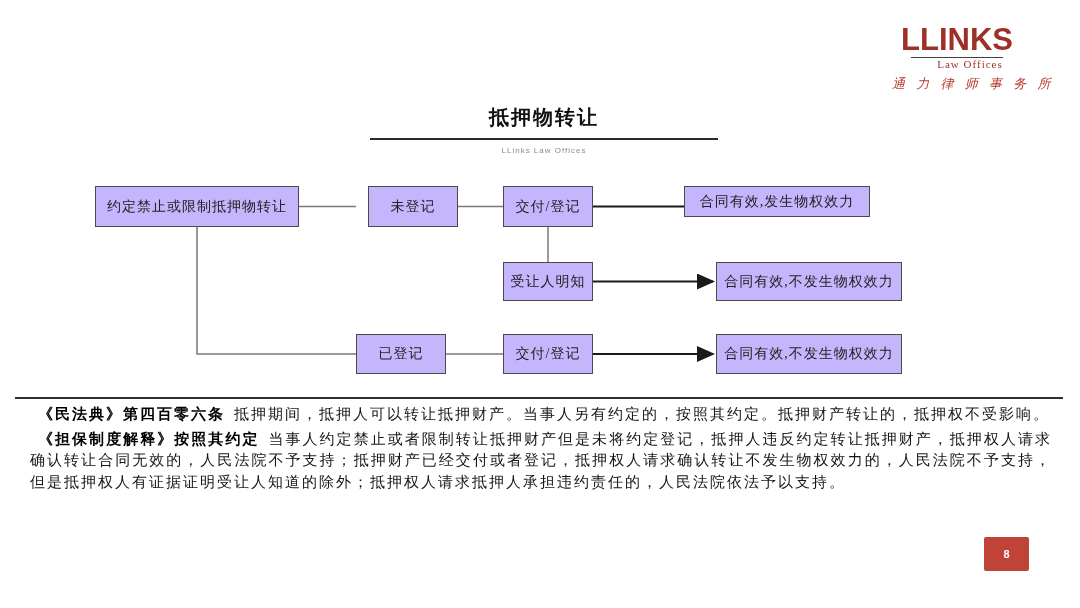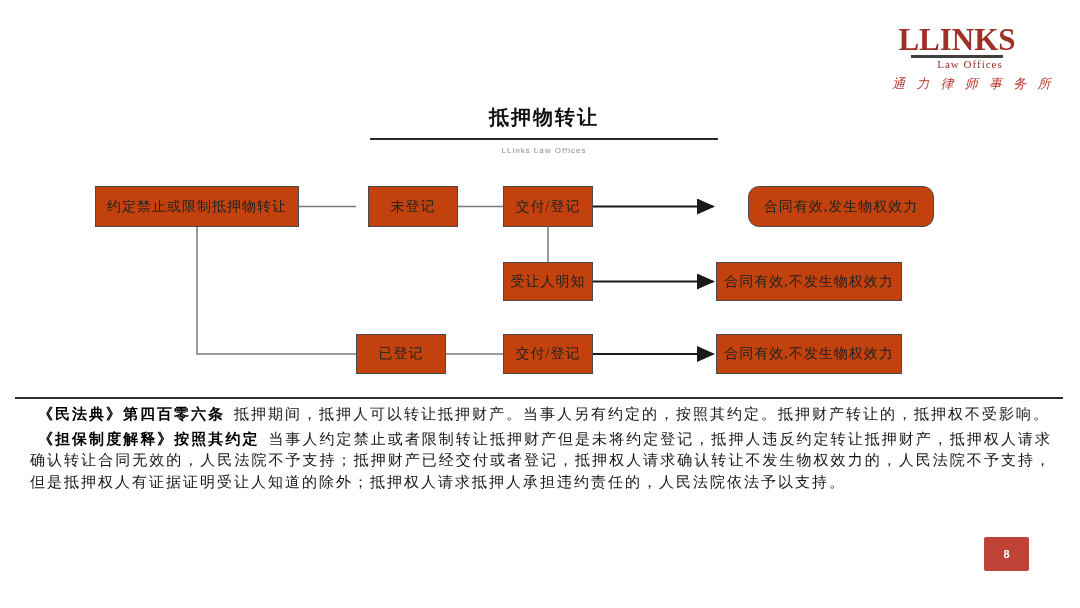--- a/index.html
+++ b/index.html
@@ -16,33 +16,33 @@
   .logo {
     position: absolute;
     top: 24px;
     right: 58px;
     width: 130px;
     text-align: center;
     color: #9e3127;
     line-height: 1;
   }
   .logo-name {
-    font-family: Liberation Serif, serif;
+    font-family: Liberation Sans, sans-serif;
     font-weight: bold;
     font-size: 31px;
     letter-spacing: 0px;
     color: #9e3127;
   }
   .logo-sub {
     font-size: 11px;
     margin-top: -3px;
     padding-left: 26px;
     letter-spacing: 1px;
     color: #9e3127;
-    border-top: 3px solid #404040;
+    border-top: 1px solid #404040;
     display: inline-block;
     padding-top: 1px;
   }
   .logo-cn {
     font-size: 13px;
     font-style: italic;
     letter-spacing: 4px;
     margin-top: 6px;
     color: #b8382c;
     white-space: nowrap;
@@ -78,34 +78,34 @@
   
   .connectors {
     position: absolute;
     left: 0; top: 0;
     width: 1080px; height: 608px;
     z-index: 1;
   }
   .fc-box {
     position: absolute;
     z-index: 2;
-    background: #c2410c;
+    background: #c4b5fd;
     border: 1.5px solid #4a4a4a;
     display: flex;
     align-items: center;
     justify-content: center;
     font-size: 14px;
     letter-spacing: 1px;
     color: #222222;
     white-space: nowrap;
   }
   .b-root            { left:  95px; top: 186px; width: 204px; height: 41px; }
   .b-notreg          { left: 356px; top: 186px; width:  90px; height: 41px; margin-left: 12px; }
   .b-deliv1          { left: 503px; top: 186px; width:  90px; height: 41px; }
-  .b-out1            { left: 748px; top: 186px; width: 186px; height: 41px; border-radius: 11px; }
+  .b-out1            { left: 684px; top: 186px; width: 186px; height: 31px; }
   .b-aware           { left: 503px; top: 262px; width:  90px; height: 39px; }
   .b-out2            { left: 716px; top: 262px; width: 186px; height: 39px; }
   .b-reg             { left: 356px; top: 334px; width:  90px; height: 40px; }
   .b-deliv2          { left: 503px; top: 334px; width:  90px; height: 40px; }
   .b-out3            { left: 716px; top: 334px; width: 186px; height: 40px; }
 
   
   .divider {
     position: absolute;
     left: 15px; top: 397px;

